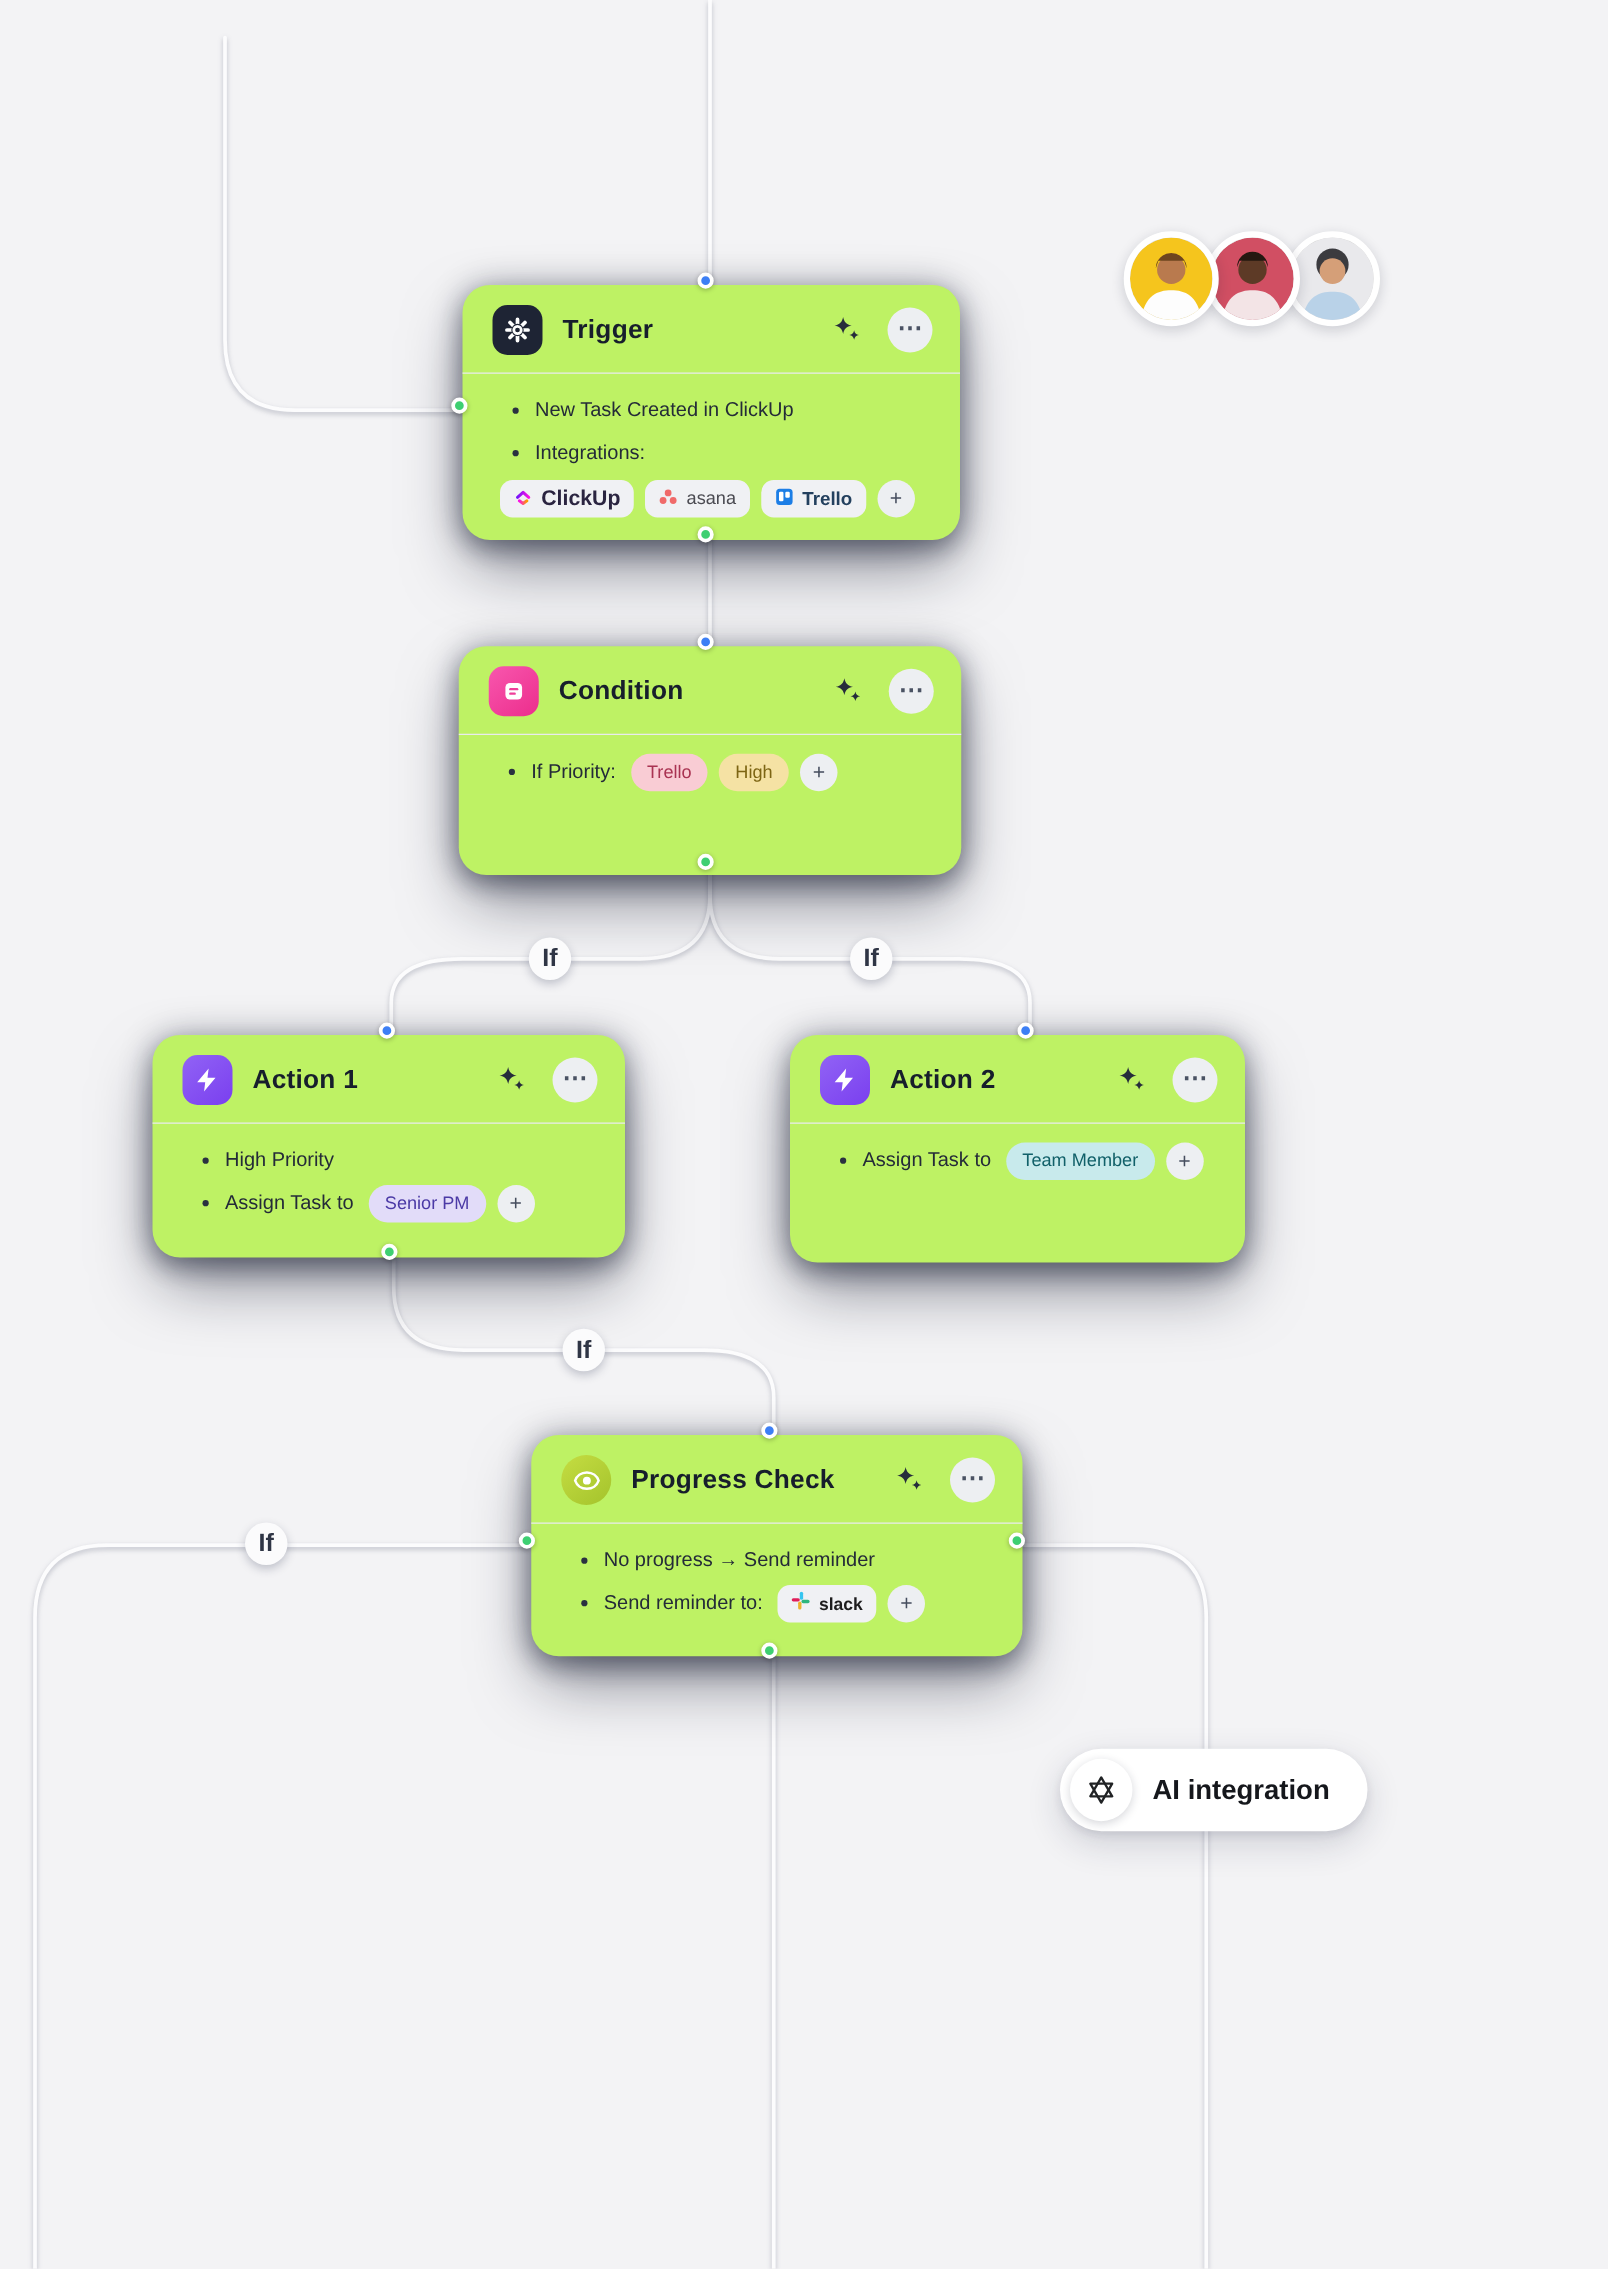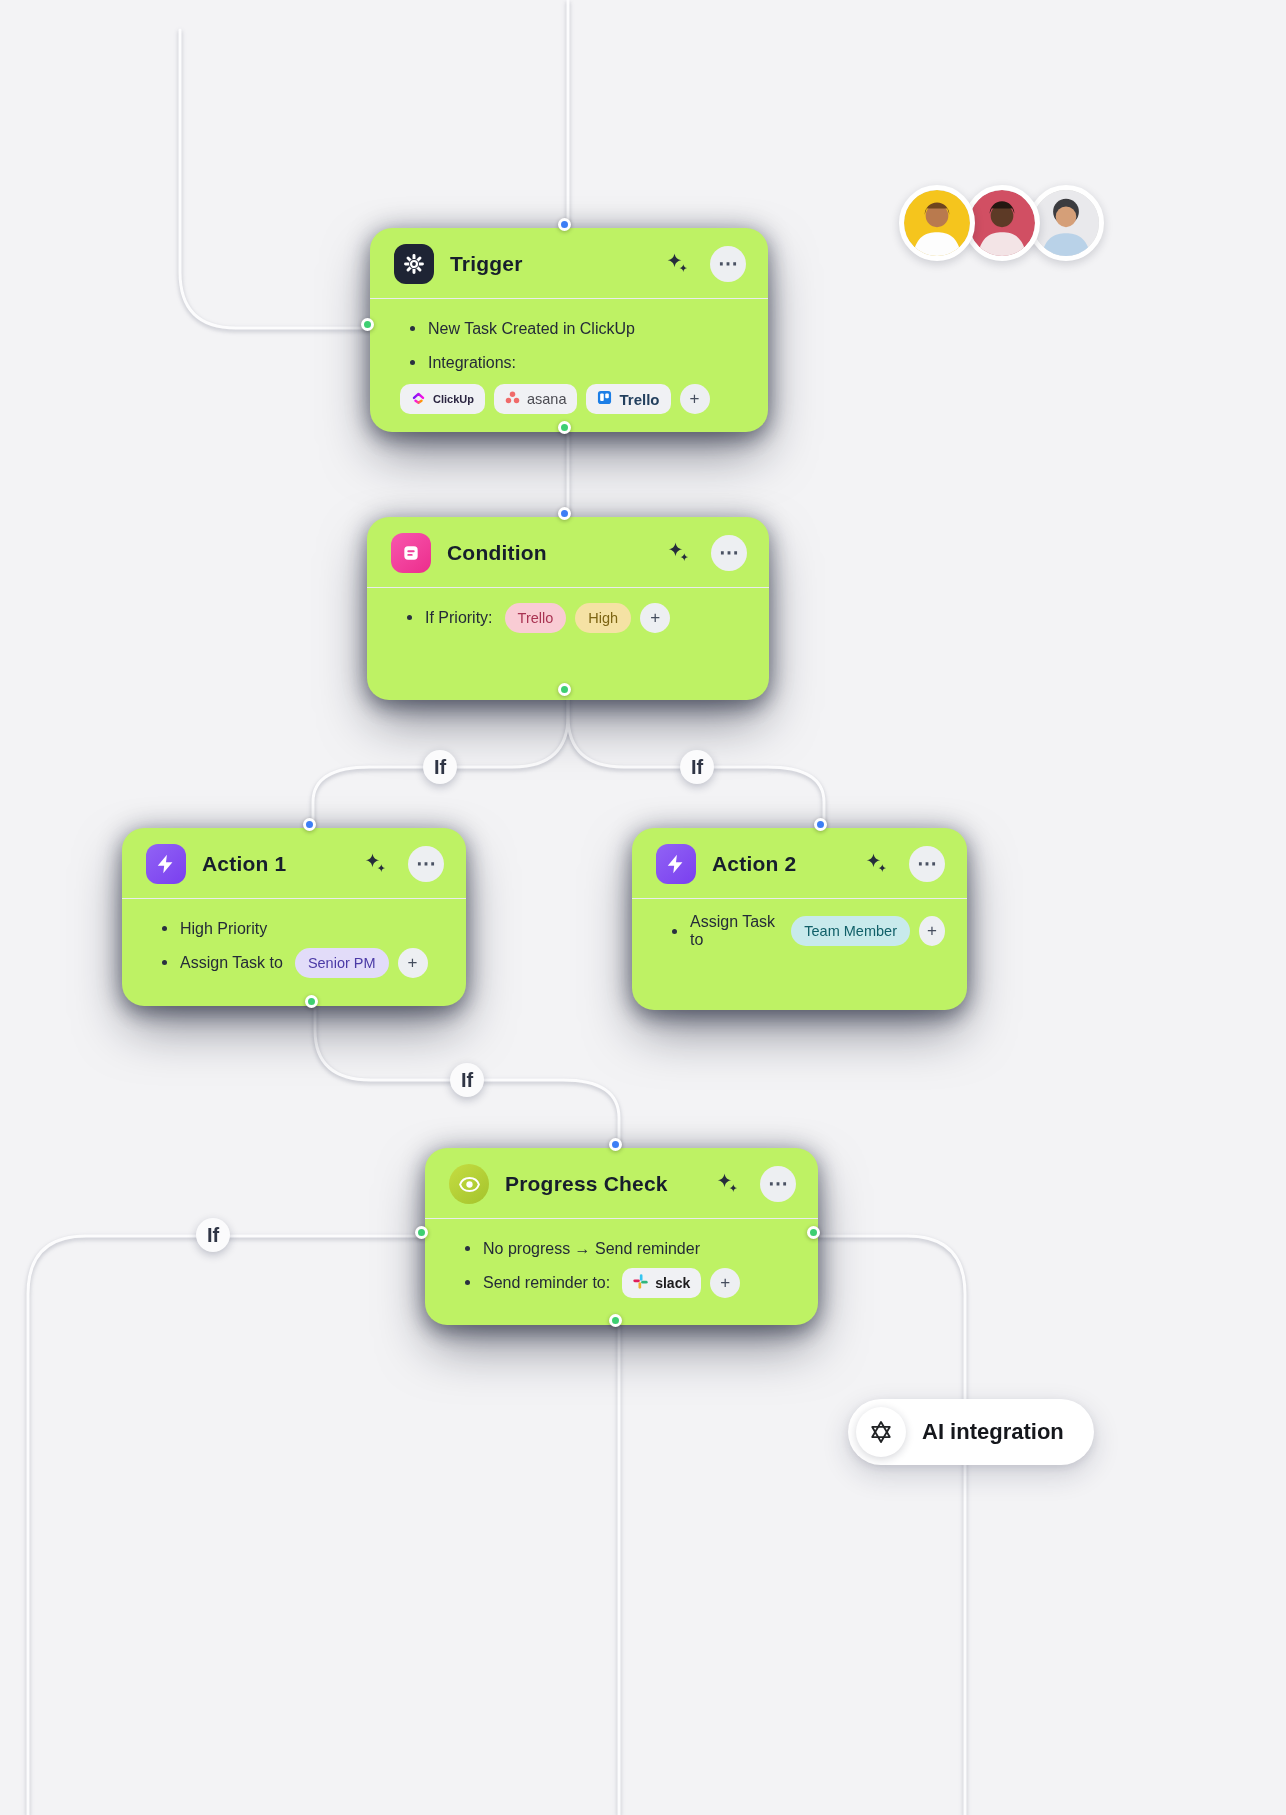--- a/index.html
+++ b/index.html
@@ -56,21 +56,21 @@
   .chip.plus {
     width:30px; height:30px; padding:0; justify-content:center; border-radius:50%;
     background:#edeff2; color:#454d5e; font-size:17px; font-weight:500;
   }
   .row .chip { margin-left:12px; }
   .row .chip + .chip { margin-left:9px; }
   .chip.urgent { background:#f9ccd4; color:#a93352; }
   .chip.high   { background:#f5e2a4; color:#7d6513; }
   .chip.senior { background:#e2dcf9; color:#4b3aa6; }
   .chip.team   { background:#c8eaec; color:#116069; }
-  .cu-text { font-size:11px; font-weight:700; color:#2a2440; }
+  .cu-text { font-size:17px; font-weight:700; color:#2a2440; }
   .asana-text { font-size:14.5px; font-weight:500; color:#4b4b52; }
   .trello-text { font-size:15px; font-weight:600; color:#23405e; }
   .slack-text { font-size:14px; font-weight:700; color:#1d1c1d; }
 
   
   .cdot {
     position:absolute; z-index:7; width:13px; height:13px; border-radius:50%;
     border:3px solid #ffffff; box-shadow:0 1px 4px rgba(0,0,0,.28); cursor:pointer;
   }
   .cdot.blue { background:#3d7ff5; }
@@ -255,21 +255,21 @@
     <div class="row indent">
       <span class="bullet-dot"></span>
       <span class="body-text">If Priority:</span>
       <span class="chip urgent">Trello</span>
       <span class="chip high">High</span>
       <button class="chip plus">+</button>
     </div>
   </div>
 </section>
 
-<section class="card" style="left:122px; top:828px; width:344px; height:178px;">
+<section class="card" style="left:122px; top:828px; width:378px; height:178px;">
   <header class="card-head">
     <span class="node-icon" style="background:linear-gradient(140deg,#9163f5,#7a3fef);">
       <svg width="22" height="22" viewBox="0 0 24 24" fill="#fff">
         <path d="M13 2 3 14h7l-1 8 10-12h-7l1-8z"></path>
       </svg>
     </span>
     <h2 class="node-title">Action 1</h2>
     <span class="spacer"></span>
     <button class="icon-btn">
       <span>
@@ -291,21 +291,21 @@
     </div>
     <div class="row indent">
       <span class="bullet-dot"></span>
       <span class="body-text">Assign Task to</span>
       <span class="chip senior">Senior PM</span>
       <button class="chip plus">+</button>
     </div>
   </div>
 </section>
 
-<section class="card" style="left:632px; top:828px; width:335px; height:182px;">
+<section class="card" style="left:632px; top:828px; width:364px; height:182px;">
   <header class="card-head">
     <span class="node-icon" style="background:linear-gradient(140deg,#9163f5,#7a3fef);">
       <svg width="22" height="22" viewBox="0 0 24 24" fill="#fff">
         <path d="M13 2 3 14h7l-1 8 10-12h-7l1-8z"></path>
       </svg>
     </span>
     <h2 class="node-title">Action 2</h2>
     <span class="spacer"></span>
     <button class="icon-btn">
       <span>

